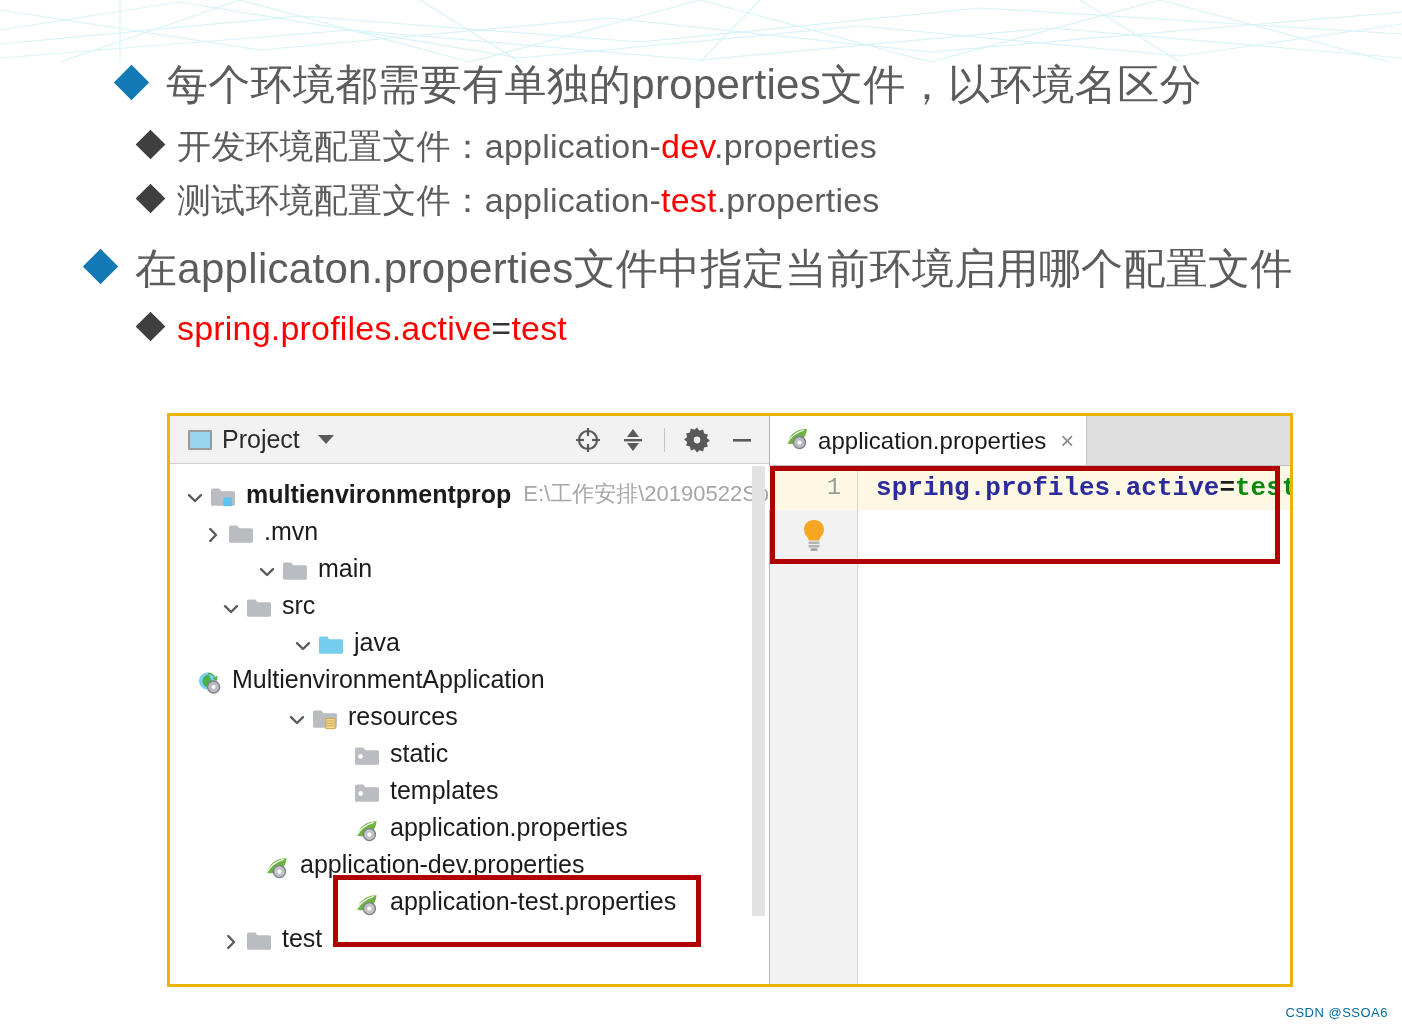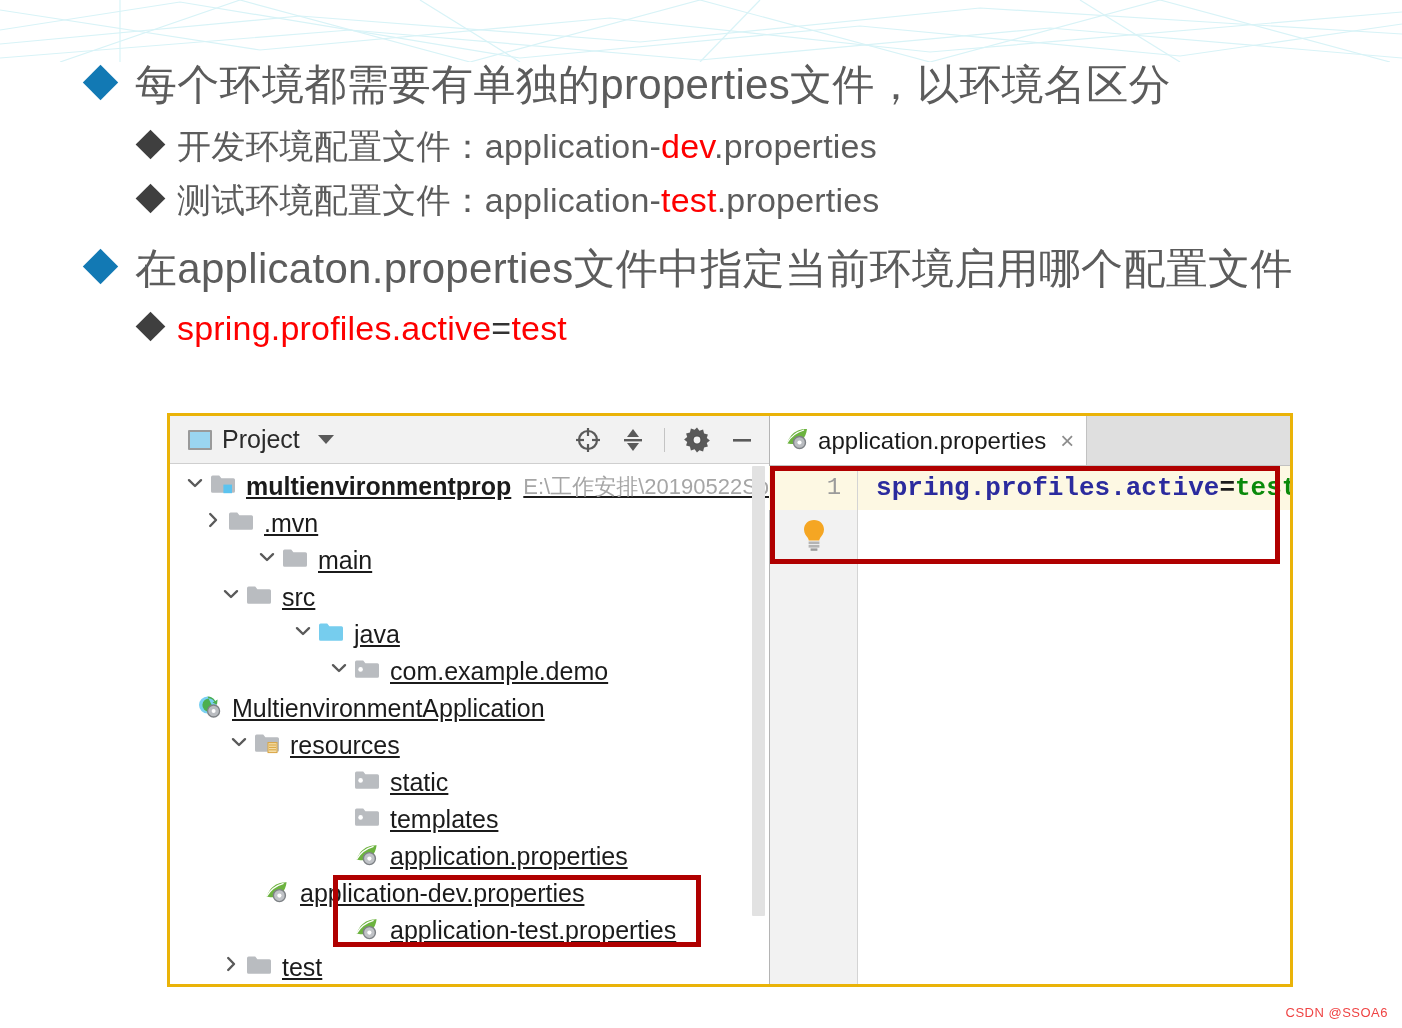--- a/index.html
+++ b/index.html
@@ -61,21 +61,21 @@
   .txt-l2 {
     font-size: 34px;
     line-height: 52px;
     color: #5c5c5c;
     white-space: nowrap;
     letter-spacing: .2px;
   }
   .red   { color: #fe0000; }
   .dark  { color: #333333; }
 
-  .r1 { margin-bottom: 4px; }
+  .r1 { margin-bottom: 4px; padding-left: 31px; }
   .r2 { margin-bottom: 2px; }
   .r3 { margin-bottom: 12px; }
   .r4 { margin-bottom: 2px; }
 
   
   .ide {
     position: absolute;
     left: 167px; top: 413px;
     width: 1126px; height: 574px;
     background: #ffffff;
@@ -133,24 +133,23 @@
   .tree {
     flex: 1 1 auto;
     padding: 8px 0 0 0;
     font-size: 25px;
     color: #1b1b1b;
     overflow: hidden;
     position: relative;
     background: #ffffff;
   }
   .node {
-    display: flex; align-items: flex-start;
+    display: flex; align-items: flex-end;
     height: 37px;
     white-space: nowrap;
-    text-decoration: underline;
   }
   .arrow {
     width: 22px; height: 22px;
     flex: 0 0 auto;
     display: flex; align-items: center; justify-content: center;
     margin-right: 4px;
   }
   .arrow svg { display: block; }
   .arrow.empty { visibility: hidden; }
   .ico {
@@ -274,21 +273,21 @@
     width: 510px; height: 98px;
     border: 5px solid #b00000;
     pointer-events: none;
     z-index: 6;
   }
 
   .watermark {
     position: absolute;
     right: 14px; bottom: 8px;
     font-size: 13px;
-    color: #ef4444;
+    color: #0369a1;
     letter-spacing: .5px;
   }
 </style>
 </head>
 <body>
 
 <div class="slide">
 
   <svg class="mesh" viewBox="0 0 1402 62" preserveAspectRatio="none">
     <g stroke="#d8f3f7" stroke-width="1.2" fill="none">
@@ -438,47 +437,33 @@
                 <path d="M4 7.2 L10 13 L16 7.2" fill="none" stroke="#5a5a5a" stroke-width="2.4" stroke-linecap="round" stroke-linejoin="round"></path>
               </svg>
             </span>
             <span class="ico">
               <svg width="26" height="22" viewBox="0 0 26 22">
                 <path d="M1 4.2a1.6 1.6 0 0 1 1.6-1.6h6.6l2.2 2.6h12a1.6 1.6 0 0 1 1.6 1.6v11.4a1.6 1.6 0 0 1-1.6 1.6H2.6A1.6 1.6 0 0 1 1 18.2z" fill="#76cdee"></path>
               </svg>
             </span>
             <span>java</span>
           </div>
-          <div class="node" style="padding-left: 158px;">
-            <span class="arrow">
-              <svg width="20" height="20" viewBox="0 0 20 20">
-                <path d="M4 7.2 L10 13 L16 7.2" fill="none" stroke="#5a5a5a" stroke-width="2.4" stroke-linecap="round" stroke-linejoin="round"></path>
-              </svg>
-            </span>
-            <span class="ico">
-              <svg width="26" height="22" viewBox="0 0 26 22">
-                <path d="M1 4.2a1.6 1.6 0 0 1 1.6-1.6h6.6l2.2 2.6h12a1.6 1.6 0 0 1 1.6 1.6v11.4a1.6 1.6 0 0 1-1.6 1.6H2.6A1.6 1.6 0 0 1 1 18.2z" fill="#b9bcc0"></path>
-                <circle cx="6.6" cy="11.4" r="2.3" fill="#ffffff"></circle>
-              </svg>
-            </span>
-            <span>com.example.demo</span>
-          </div>
           <div class="node" style="">
             <span class="arrow empty"></span>
             <span class="ico">
               <svg width="26" height="24" viewBox="0 0 26 24">
                 <circle cx="11.6" cy="11" r="8.6" fill="#79d0f2"></circle>
                 <path d="M11.6 2.4a8.6 8.6 0 0 1 7.6 4.6l2.4-1.4-.6 5.2-4.6-2.2 2-1.2a6.6 6.6 0 1 0-.4 8" fill="#4caf50"></path>
                 <circle cx="17.6" cy="17" r="6" fill="#b9bcc0" stroke="#7d8185" stroke-width="1.3"></circle>
                 <circle cx="17.6" cy="17" r="2" fill="#ffffff"></circle>
               </svg>
             </span>
             <span>MultienvironmentApplication</span>
           </div>
-          <div class="node" style="padding-left: 58px;">
+          <div class="node" style="padding-left: 116px;">
             <span class="arrow">
               <svg width="20" height="20" viewBox="0 0 20 20">
                 <path d="M4 7.2 L10 13 L16 7.2" fill="none" stroke="#5a5a5a" stroke-width="2.4" stroke-linecap="round" stroke-linejoin="round"></path>
               </svg>
             </span>
             <span class="ico">
               <svg width="26" height="22" viewBox="0 0 26 22">
                 <path d="M1 4.2a1.6 1.6 0 0 1 1.6-1.6h6.6l2.2 2.6h12a1.6 1.6 0 0 1 1.6 1.6v11.4a1.6 1.6 0 0 1-1.6 1.6H2.6A1.6 1.6 0 0 1 1 18.2z" fill="#b9bcc0"></path>
                 <rect x="14" y="10.6" width="9" height="10" fill="#f3dca4" stroke="#d9a441" stroke-width="1"></rect>
                 <g stroke="#d9a441" stroke-width="1">

